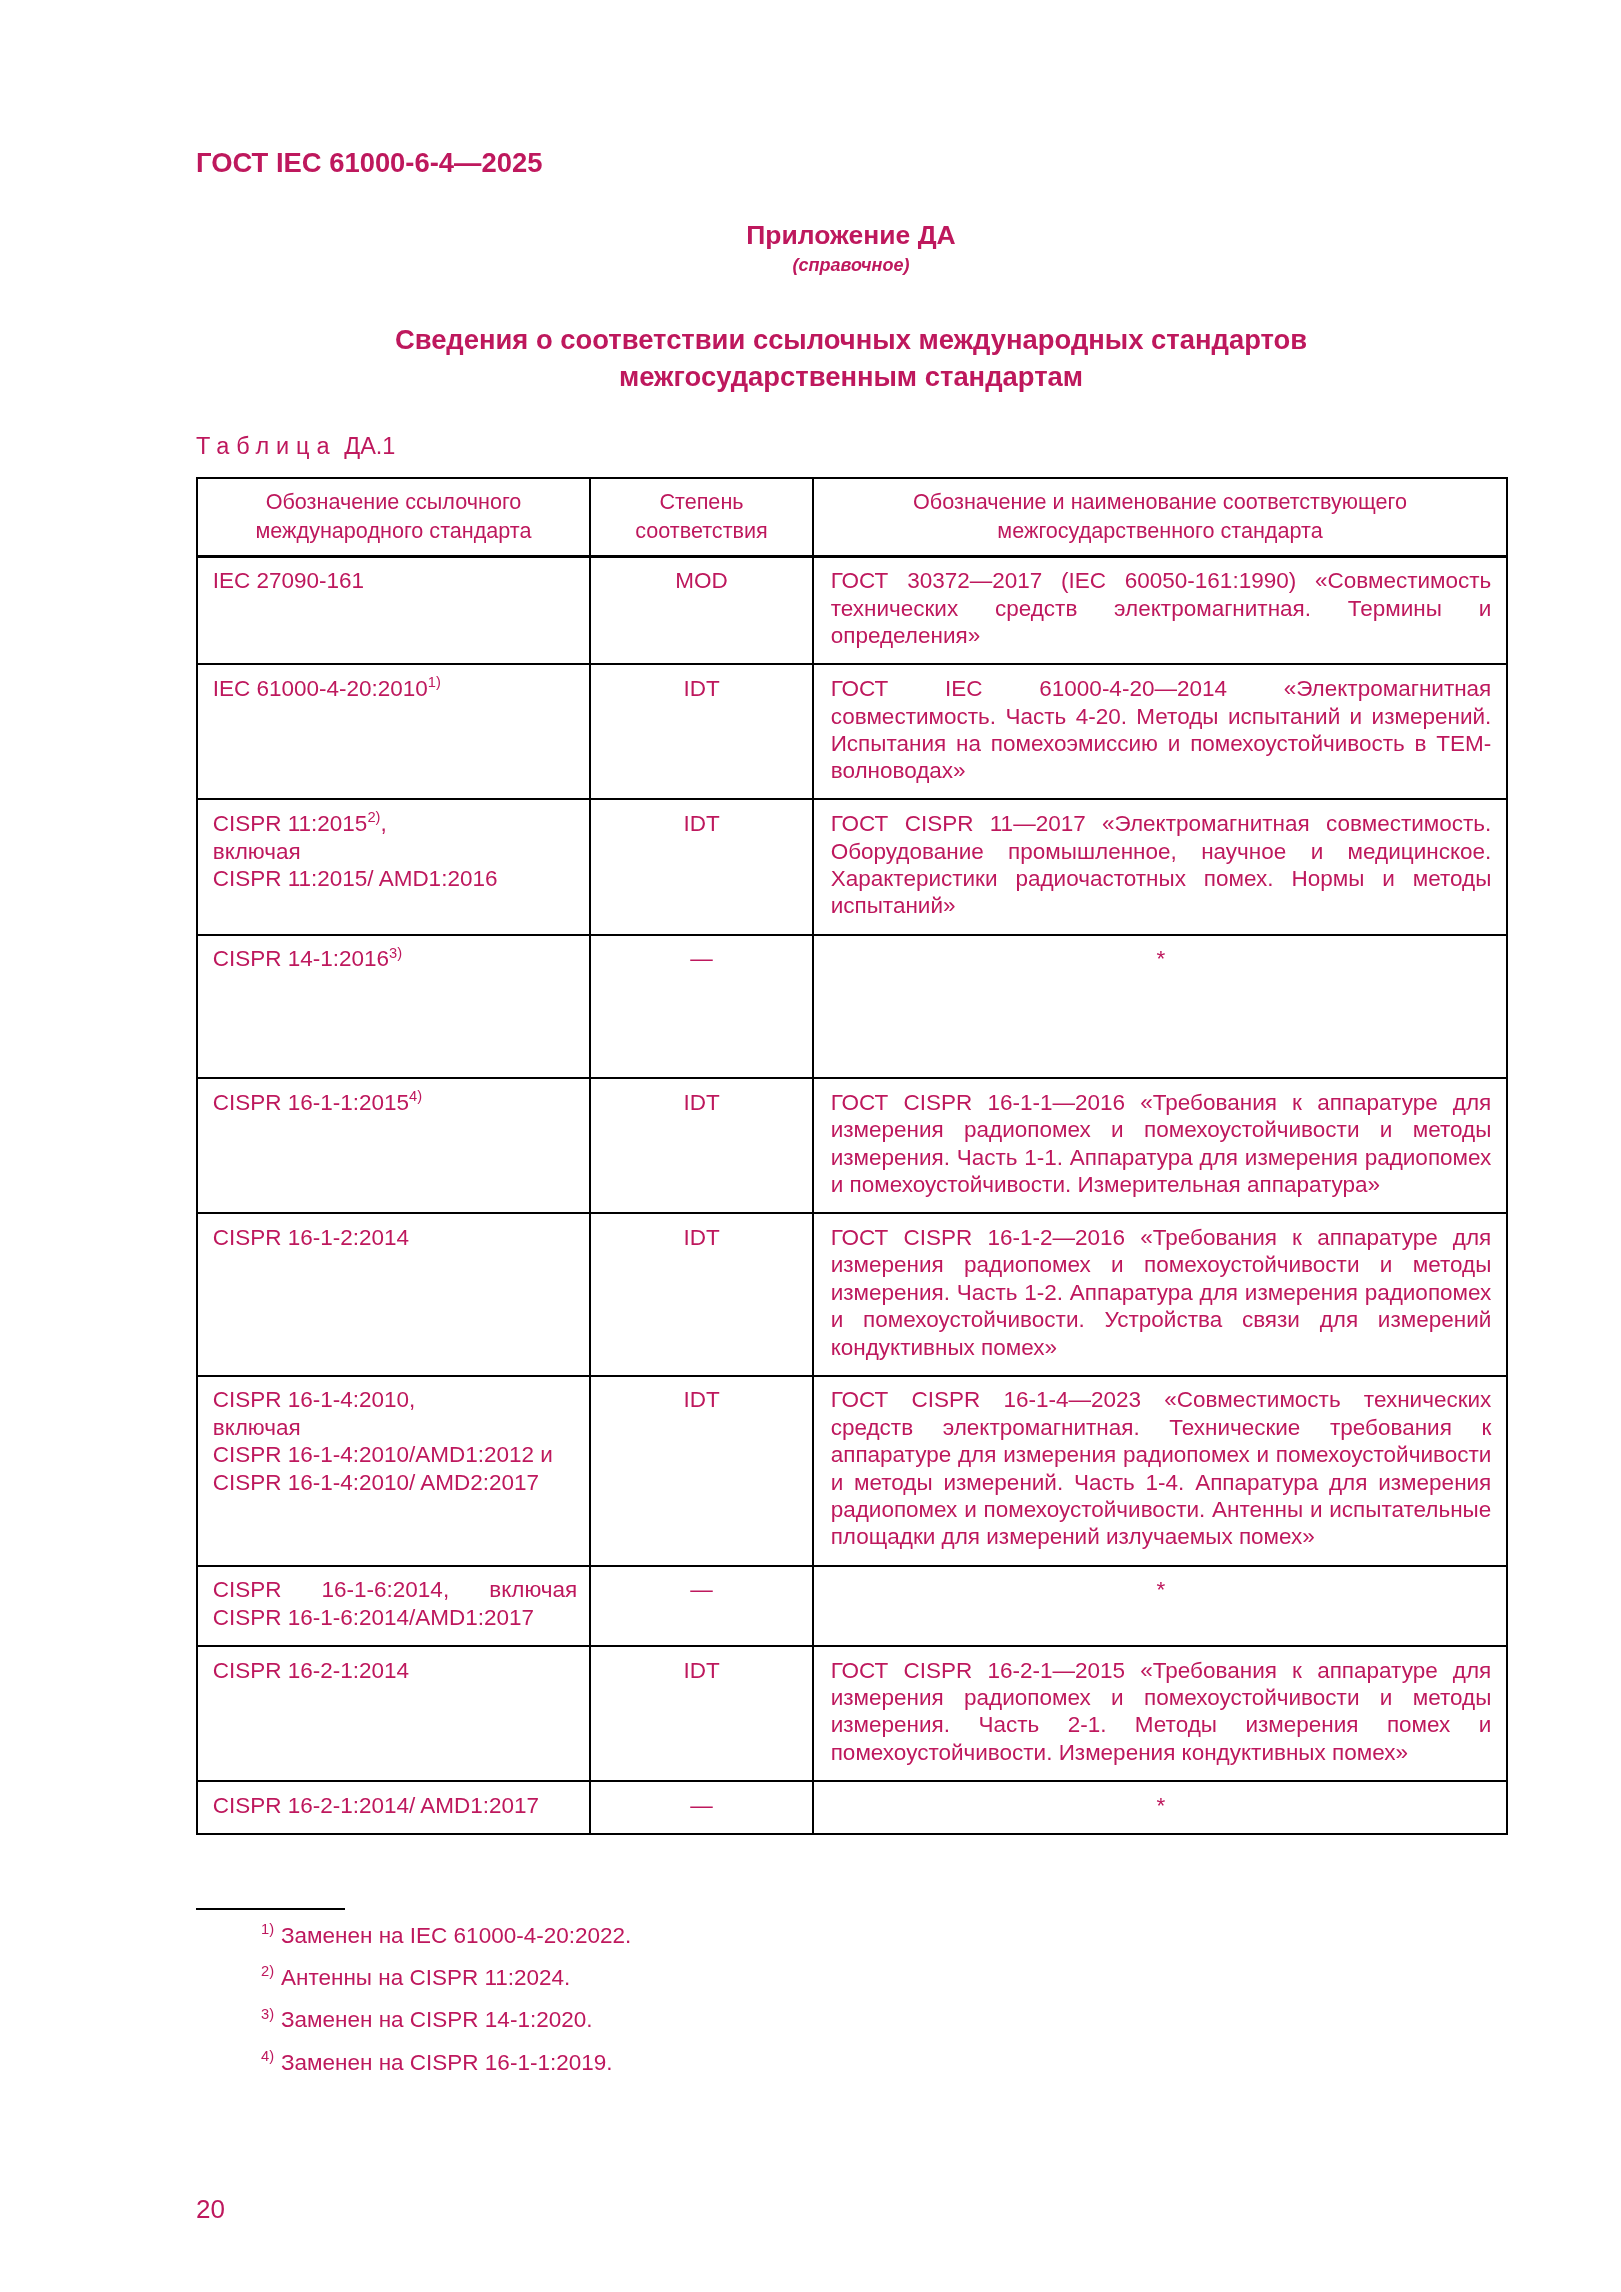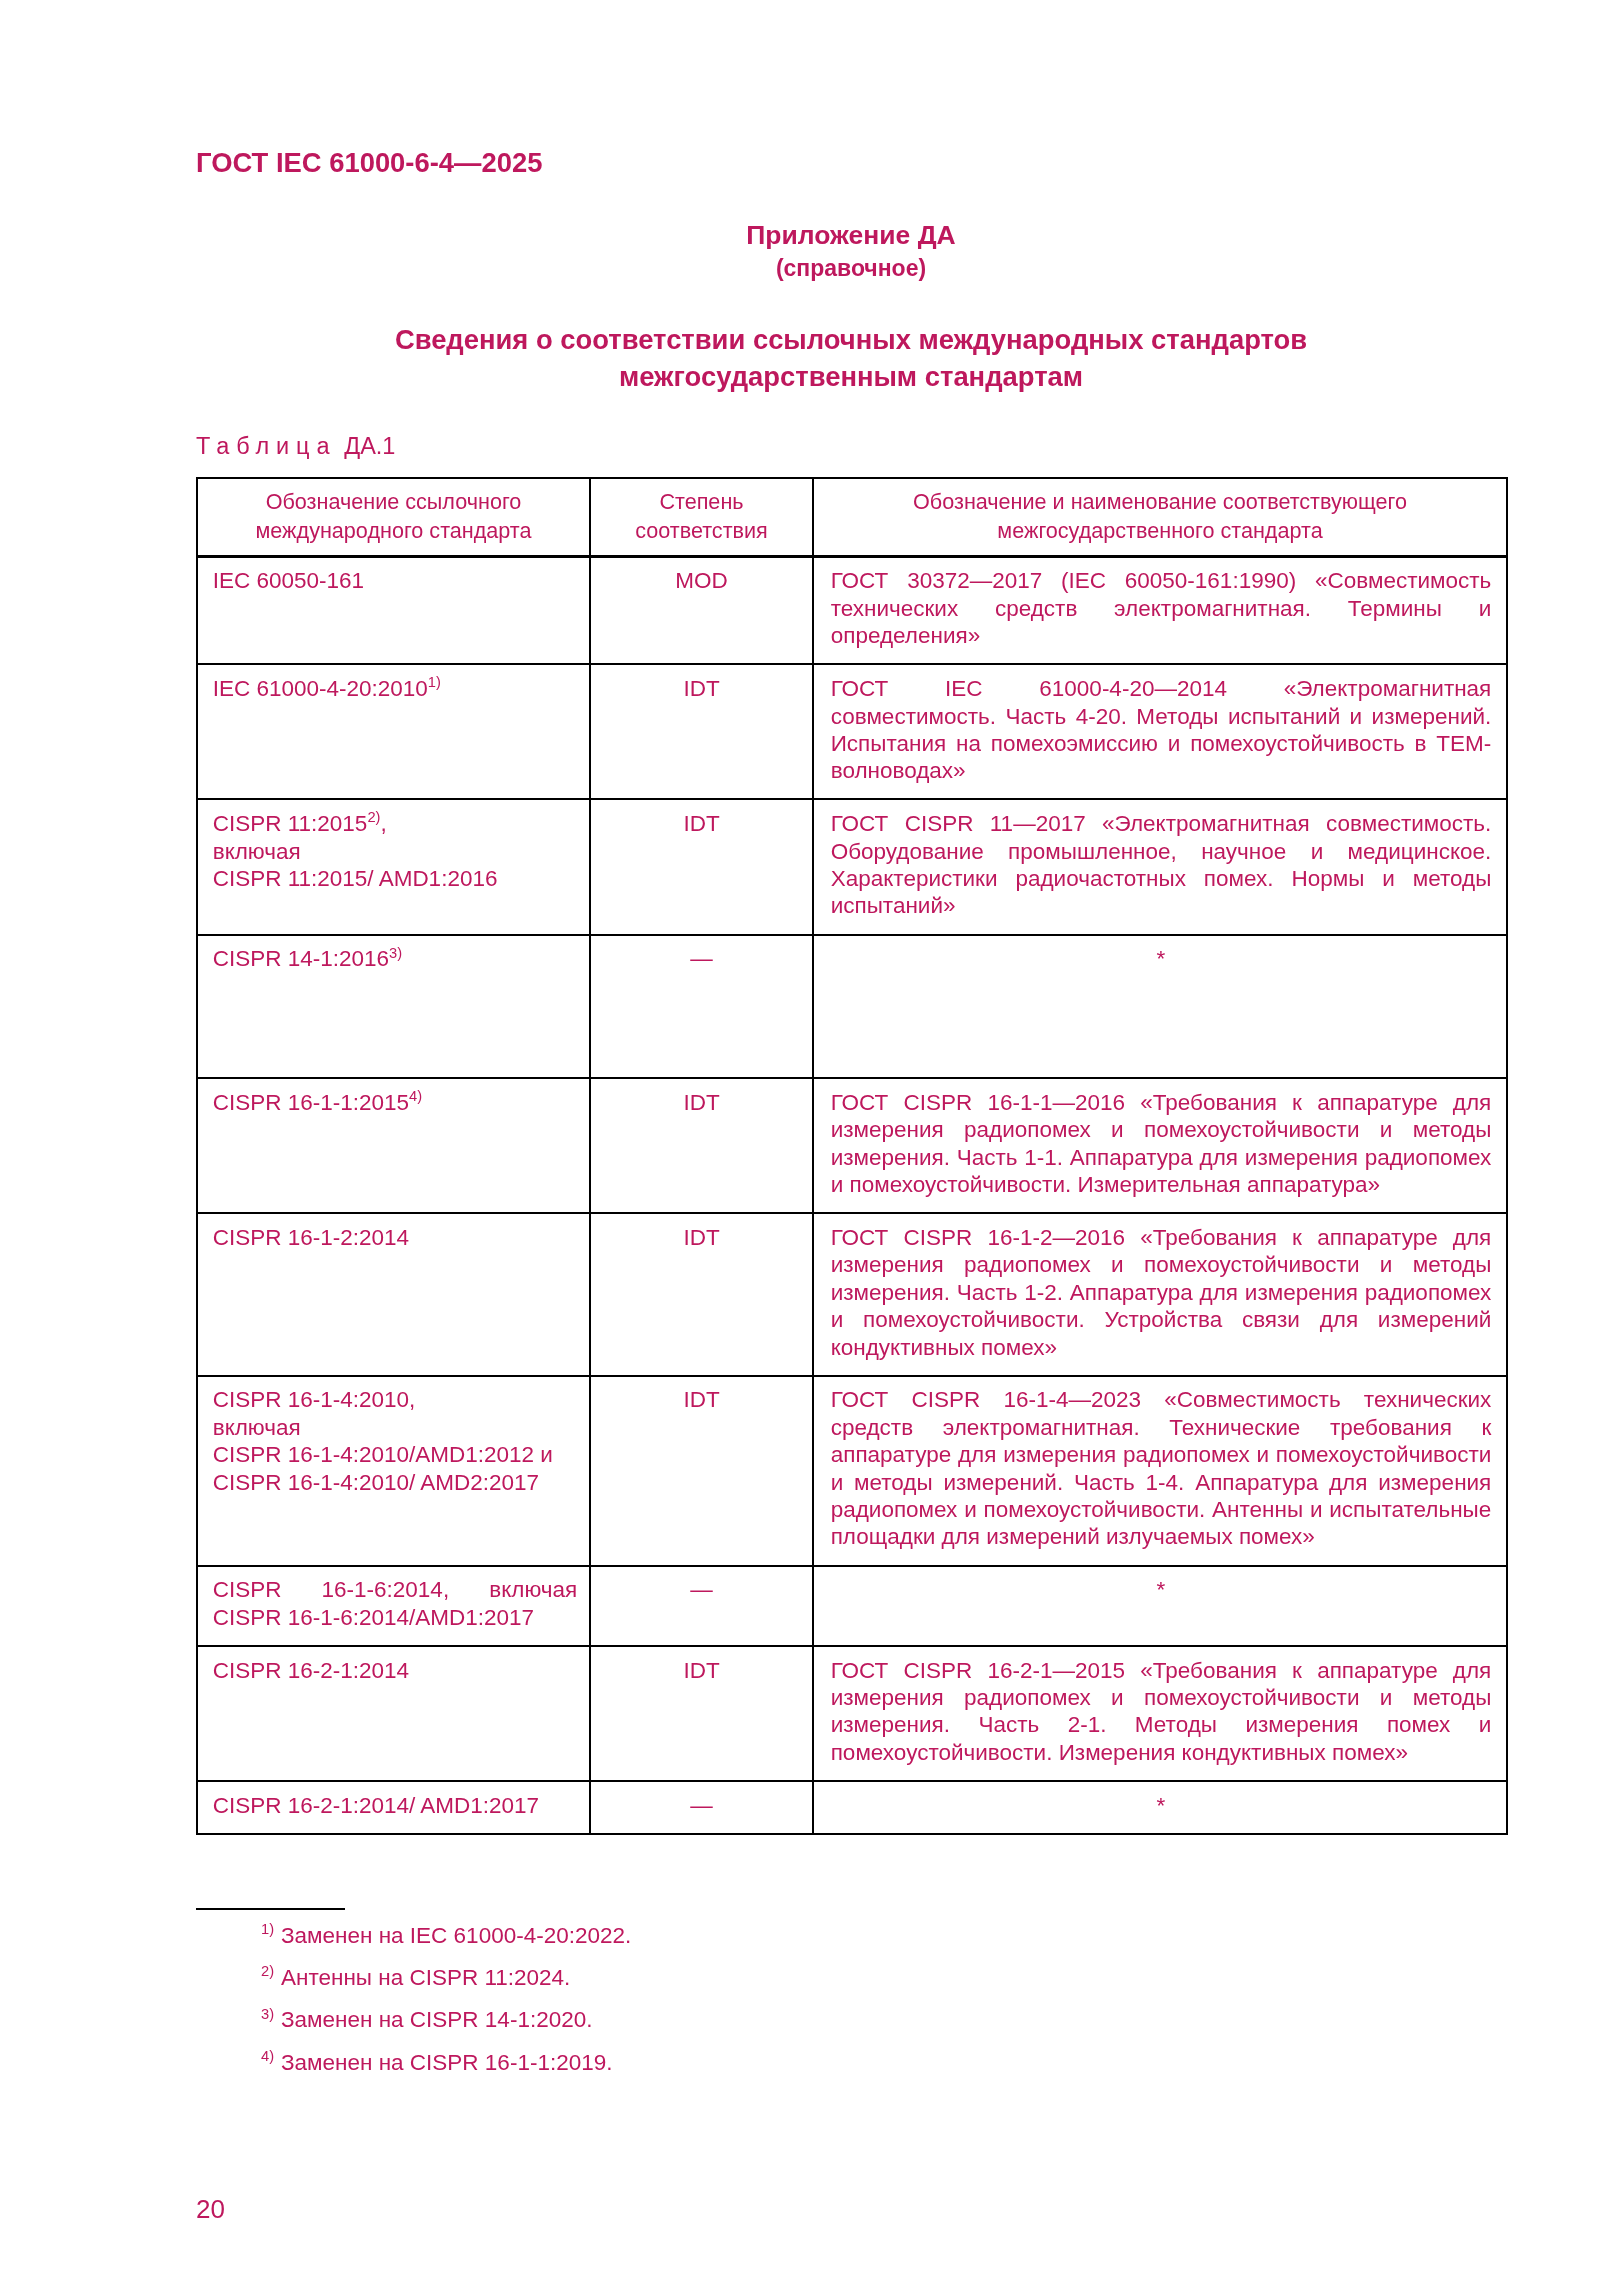--- a/index.html
+++ b/index.html
@@ -35,22 +35,23 @@
     text-align: center;
     font-size: 26.5px;
     font-weight: bold;
   }
   .appendix-type {
     position: absolute;
     top: 255px;
     left: 0;
     width: 100%;
     text-align: center;
-    font-size: 23px;
-    font-weight: bold;
+    font-size: 18px;
+    font-weight: bold;
+    font-style: italic;
   }
   .section-title {
     position: absolute;
     top: 321px;
     left: 0;
     width: 100%;
     text-align: center;
     font-size: 27.4px;
     font-weight: bold;
     line-height: 37px;
@@ -165,21 +166,21 @@
       <thead>
         <tr>
           <th>Обозначение ссылочного международного стандарта</th>
           <th>Степень соответствия</th>
           <th>Обозначение и наименование соответствующего межгосударственного стандарта</th>
         </tr>
       </thead>
       <tbody id="tbody">
           <tr>
             <td class="c-ref">
-              <div class="ref-line">IEC 60050-161</div>
+              <div class="ref-line">IEC 27090-161</div>
             </td>
             <td class="c-deg">MOD</td>
             <td class="c-match">ГОСТ 30372—2017 (IEC 60050-161:1990) «Совместимость технических средств электромагнитная. Термины и определения»</td>
           </tr>
           <tr>
             <td class="c-ref">
               <div class="ref-line">IEC 61000-4-20:2010<sup>1)</sup></div>
             </td>
             <td class="c-deg">IDT</td>
             <td class="c-match">ГОСТ IEC 61000-4-20—2014 «Электромагнитная совместимость. Часть 4-20. Методы испытаний и измерений. Испытания на помехоэмиссию и помехоустойчивость в ТЕМ-волноводах»</td>

